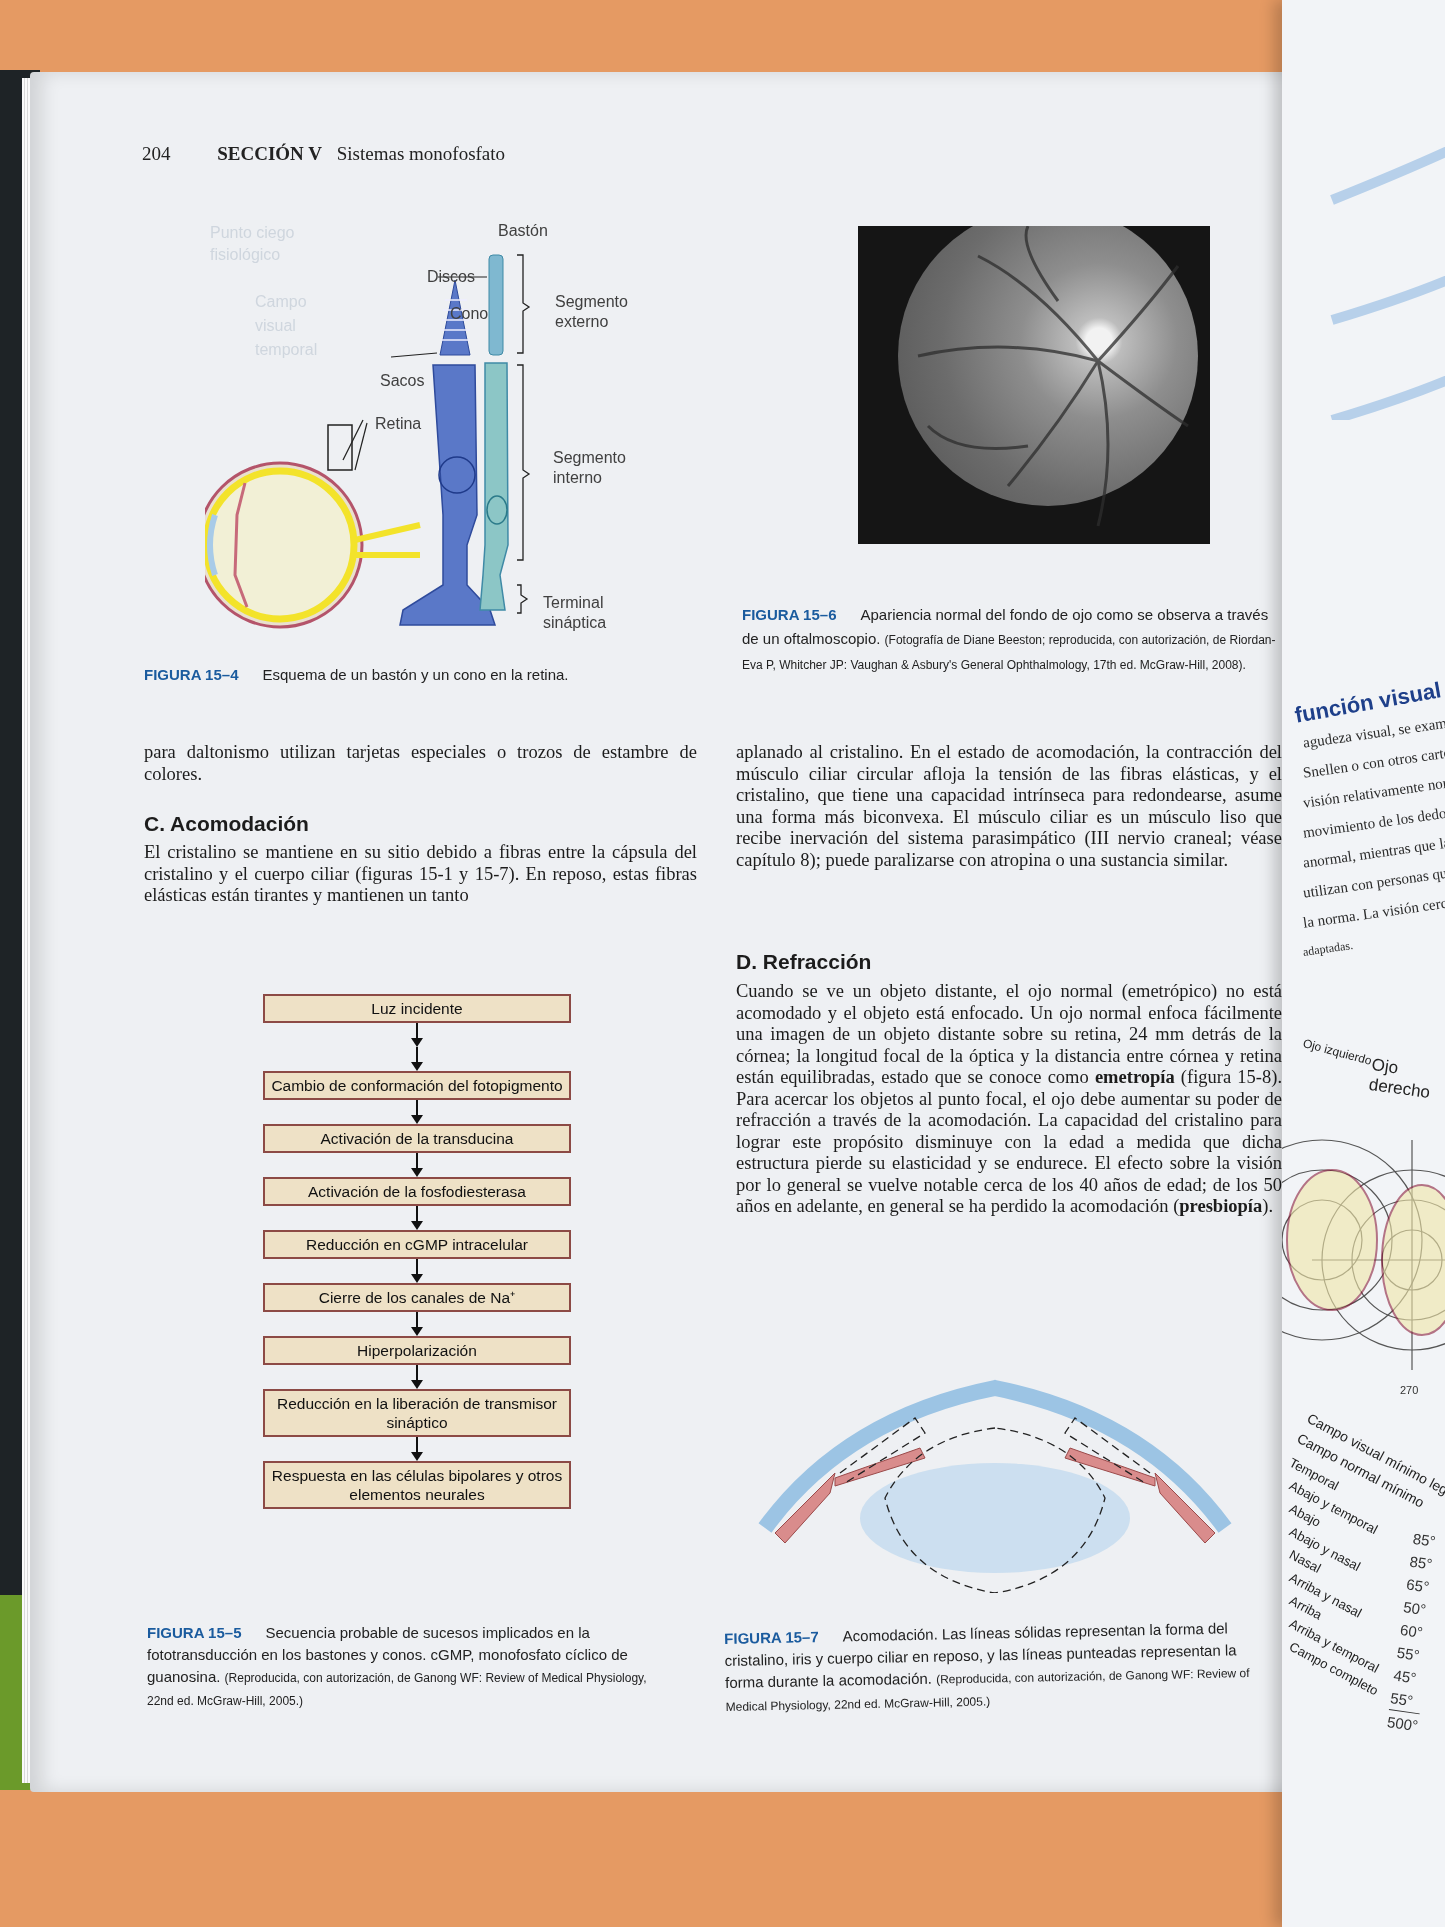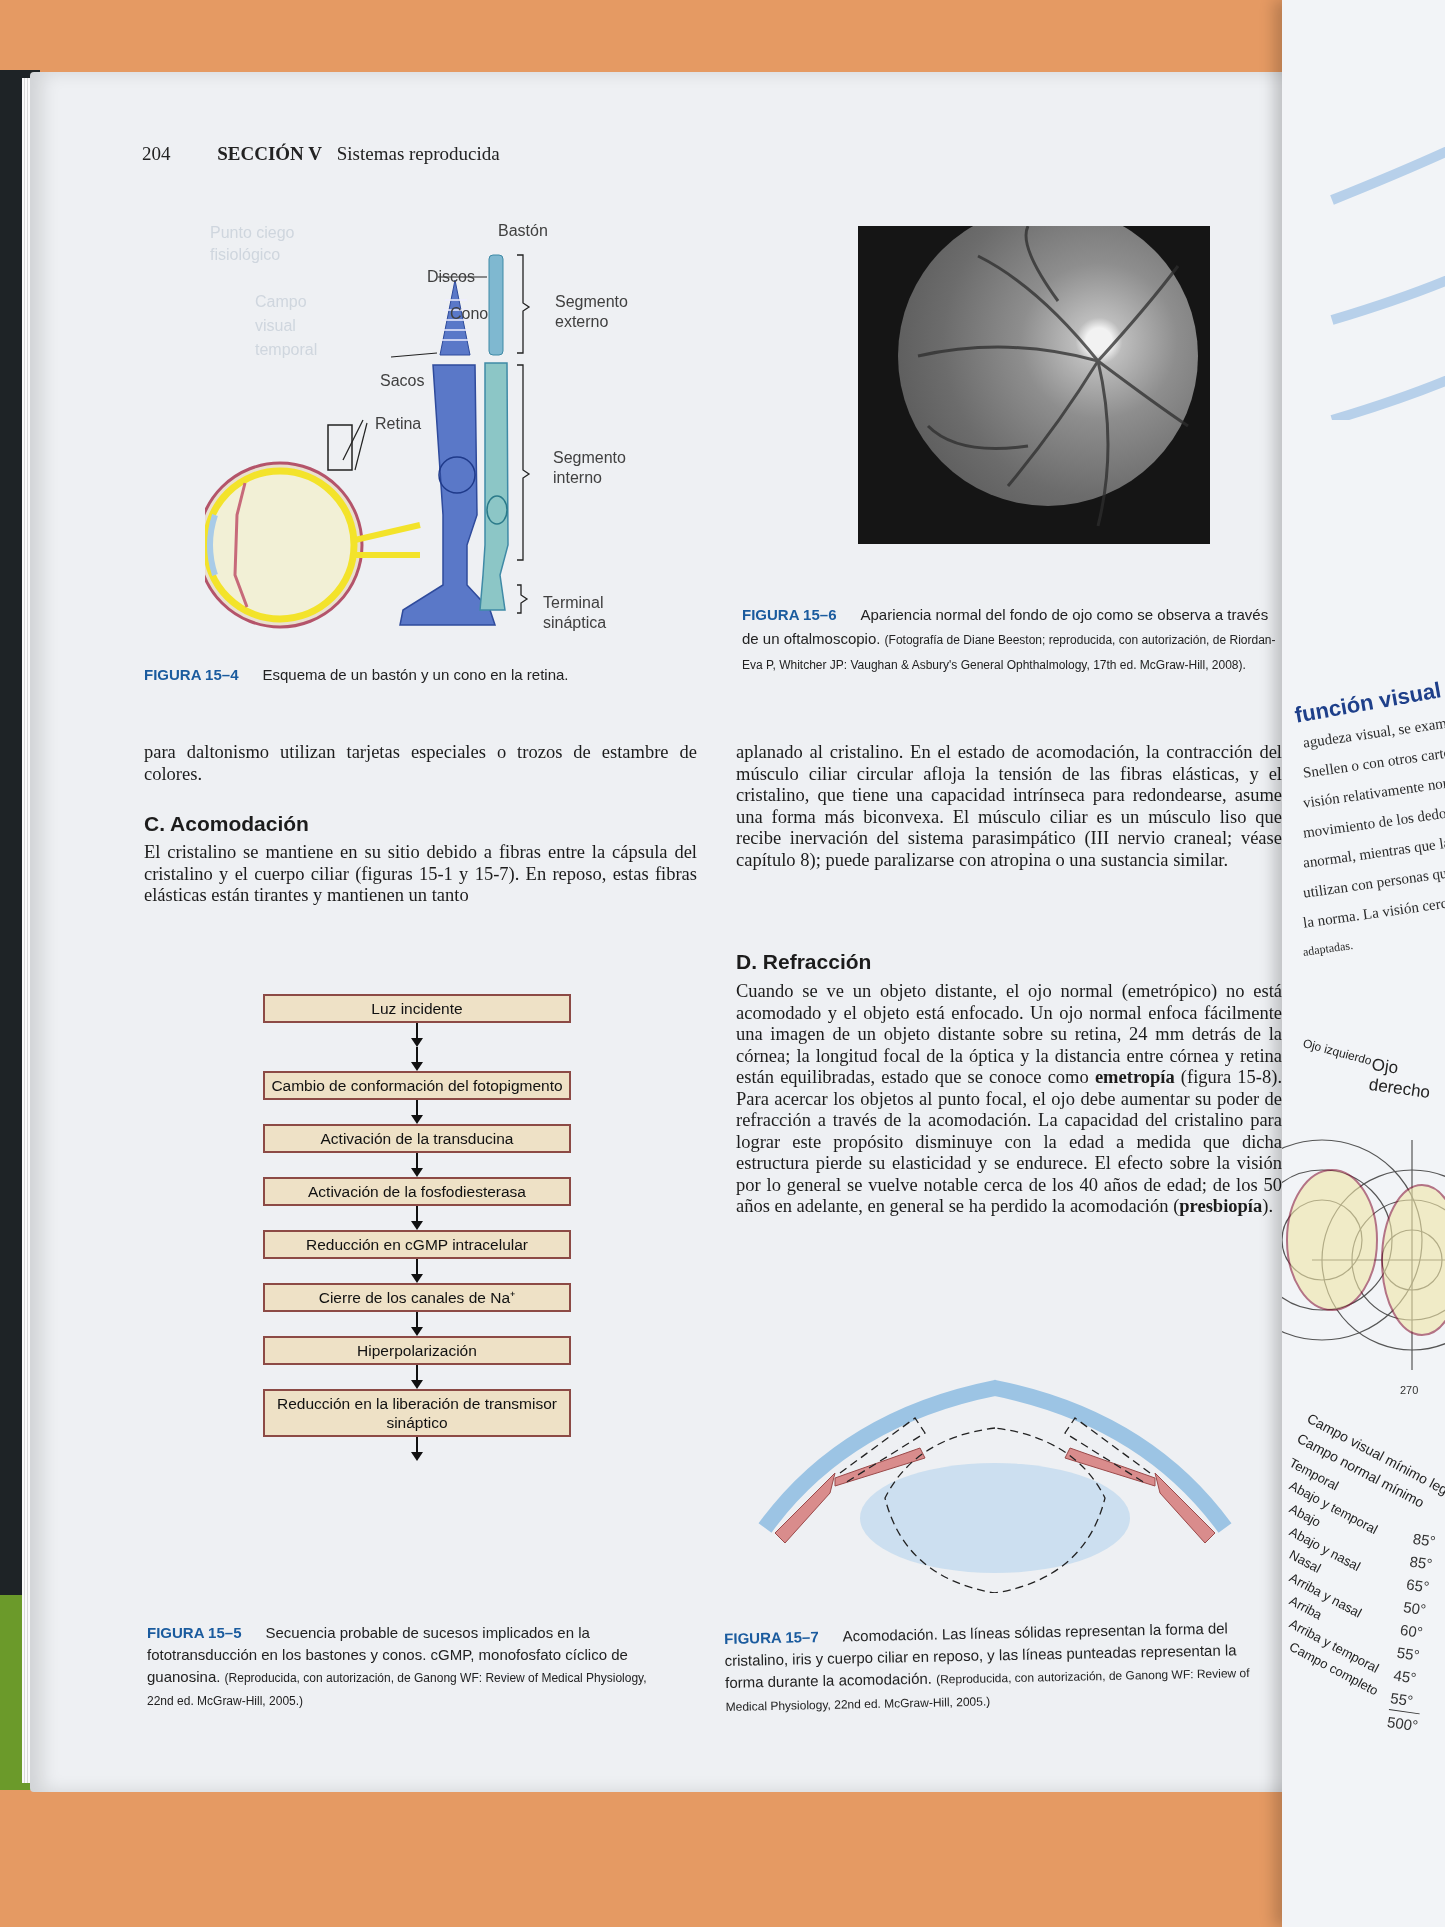--- a/index.html
+++ b/index.html
@@ -49,21 +49,21 @@
 <div class="edge"></div>
 
 <div class="page"></div>
 
 <div class="ghost" style="left:210px;top:222px;font-size:16px;line-height:22px;">Punto ciego<br>fisiológico</div>
 <div class="ghost" style="left:255px;top:290px;font-size:16px;line-height:24px;">Campo<br>visual<br>temporal</div>
 
 <div class="header">
   <span class="num">204</span>
   <span class="sec">SECCIÓN V</span>
-  <span>Sistemas reproducida</span>
+  <span>Sistemas monofosfato</span>
 </div>
 
 <div class="fig4">
   <svg width="420" height="430" viewBox="0 0 420 430">
 
     <g>
       <circle cx="75" cy="330" r="82" fill="#e9e0cf" stroke="#b4546a" stroke-width="3"></circle>
       <circle cx="75" cy="330" r="74" fill="#f2f0d6" stroke="#f3e32a" stroke-width="7"></circle>
       <path d="M10,300 Q0,330 10,360" fill="none" stroke="#a8cbe8" stroke-width="6"></path>
       <path d="M40,268 L32,300 L30,360 L42,392" fill="none" stroke="#c76a7a" stroke-width="3"></path>
@@ -159,20 +159,21 @@
   <div class="step">Activación de la fosfodiesterasa</div>
   <div class="arrow"></div>
   <div class="step">Reducción en cGMP intracelular</div>
   <div class="arrow"></div>
   <div class="step">Cierre de los canales de Na⁺</div>
   <div class="arrow"></div>
   <div class="step">Hiperpolarización</div>
   <div class="arrow"></div>
   <div class="step">Reducción en la liberación de transmisor sináptico</div>
   <div class="arrow"></div>
+  <div class="step">Respuesta en las células bipolares y otros elementos neurales</div>
 </div>
 <div class="caption" style="left:147px;top:1622px;width:525px;">
   <span class="fig">FIGURA 15–5</span><span>Secuencia probable de sucesos implicados en la fototransducción en los bastones y conos. cGMP, monofosfato cíclico de guanosina.</span>
   <small>(Reproducida, con autorización, de Ganong WF: Review of Medical Physiology, 22nd ed. McGraw-Hill, 2005.)</small>
 </div>
 
 <div class="accom">
   <svg width="480" height="215" viewBox="0 0 480 215">
     <path d="M10,150 Q90,40 240,10 Q390,40 470,150" fill="none" stroke="#9cc4e4" stroke-width="16"></path>
     <ellipse cx="240" cy="140" rx="135" ry="55" fill="#c6dcef" opacity=".85"></ellipse>

